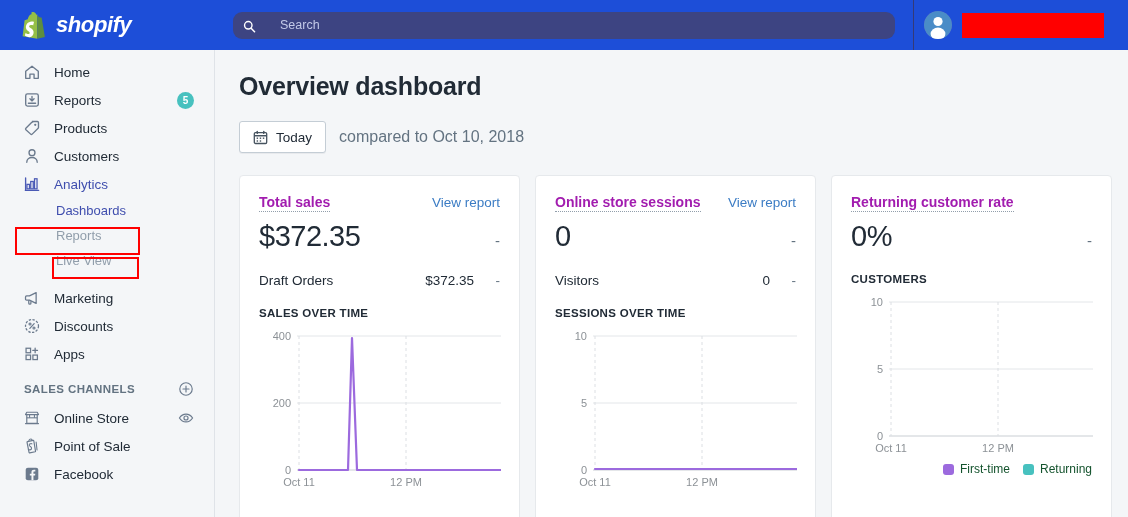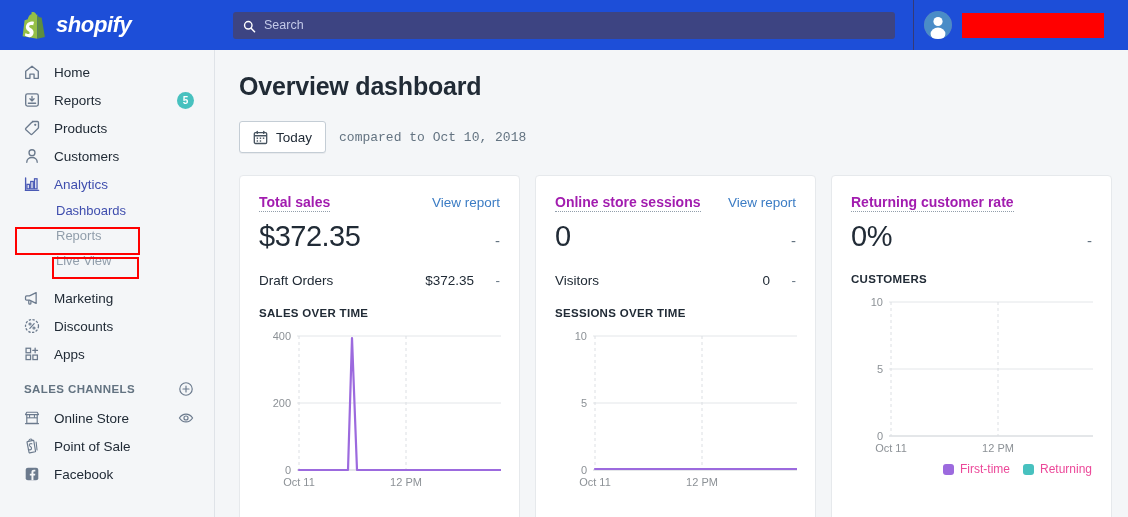--- a/index.html
+++ b/index.html
@@ -20,22 +20,22 @@
     width: 215px; height: 50px; display: flex; align-items: center;
     padding-left: 22px; gap: 9px; flex: 0 0 215px;
   }
   .bag-icon { width: 25px; height: 27px; position: relative; display:block; }
   .logo-word {
     color: #fff; font-size: 22px; font-style: italic; font-weight: bold;
     letter-spacing: -0.4px;
   }
   .topbar-mid { flex: 1; display: flex; align-items: center; padding: 0 18px; }
   .search-box {
-    background: #3d4482; border-radius: 3px; height: 27px; width: 100%;
-    display: flex; align-items: center; padding: 0 10px; gap: 8px;
+    background: #3d4482; border-radius: 9px; height: 27px; width: 100%;
+    display: flex; align-items: center; padding: 0 10px; gap: 24px;
     border: none;
   }
   .search-icon { width: 13px; height: 13px; flex: 0 0 13px; display:block; }
   .search-ph { color: #c3c9e8; font-size: 12.5px; }
   .topbar-right {
     width: 215px; flex: 0 0 215px; display: flex; align-items: center;
     gap: 10px; padding-left: 10px;
     border-left: 1px solid #343a77;
     height: 50px;
   }
@@ -96,21 +96,21 @@
   .main-inner { padding: 22px 18px 0 24px; }
   .page-title { font-size: 25px; font-weight: bold; color: #212b36; letter-spacing: -0.2px; }
   .daterow { display: flex; align-items: center; gap: 13px; margin-top: 20px; }
   .today-btn {
     background: #fff; border: 1px solid #c4cdd5; border-radius: 3px;
     height: 32px; padding: 0 13px; display: flex; align-items: center; gap: 8px;
     cursor: pointer; box-shadow: 0 1px 0 rgba(22,29,37,.05);
   }
   .today-label { font-size: 13.5px; color: #212b36; font-weight: 500; }
   .cal-icon { width: 15px; height: 15px; display:block; }
-  .compared { font-size: 13px; color: #637381; font-family: Liberation Mono, monospace; }
+  .compared { font-size: 16px; color: #637381; }
 
   .cards { display: flex; gap: 15px; margin-top: 22px; }
   .card {
     background: #fff; border: 1px solid #e6e9ec; border-radius: 4px;
     width: 281px; flex: 0 0 281px; height: 350px; padding: 18px 19px 0 19px;
     position: relative; overflow: hidden;
   }
   .card-head { display: flex; align-items: baseline; }
   .card-title {
     font-size: 14px; font-weight: bold; color: #a21caf;
@@ -131,21 +131,21 @@
     letter-spacing: 0.3px; margin-top: 19px;
   }
   .chart-wrap { margin-top: 6px; position: relative; }
   .chart-wrap svg { display: block; }
   .legend {
     display: flex; justify-content: flex-end; align-items: center; gap: 13px;
     margin-top: 6px;
   }
   .legend-item { display: flex; align-items: center; gap: 6px; }
   .legend-swatch { width: 11px; height: 11px; border-radius: 3px; display:block; }
-  .legend-text { font-size: 12px; color: #ec4899; }
+  .legend-text { font-size: 12px; color: #14532d; }
   .cust-label {
     font-size: 11.5px; font-weight: bold; color: #212b36;
     letter-spacing: 0.3px; margin-top: 20px;
   }
 </style>
 </head>
 <body>
 
 <div class="app">
 

